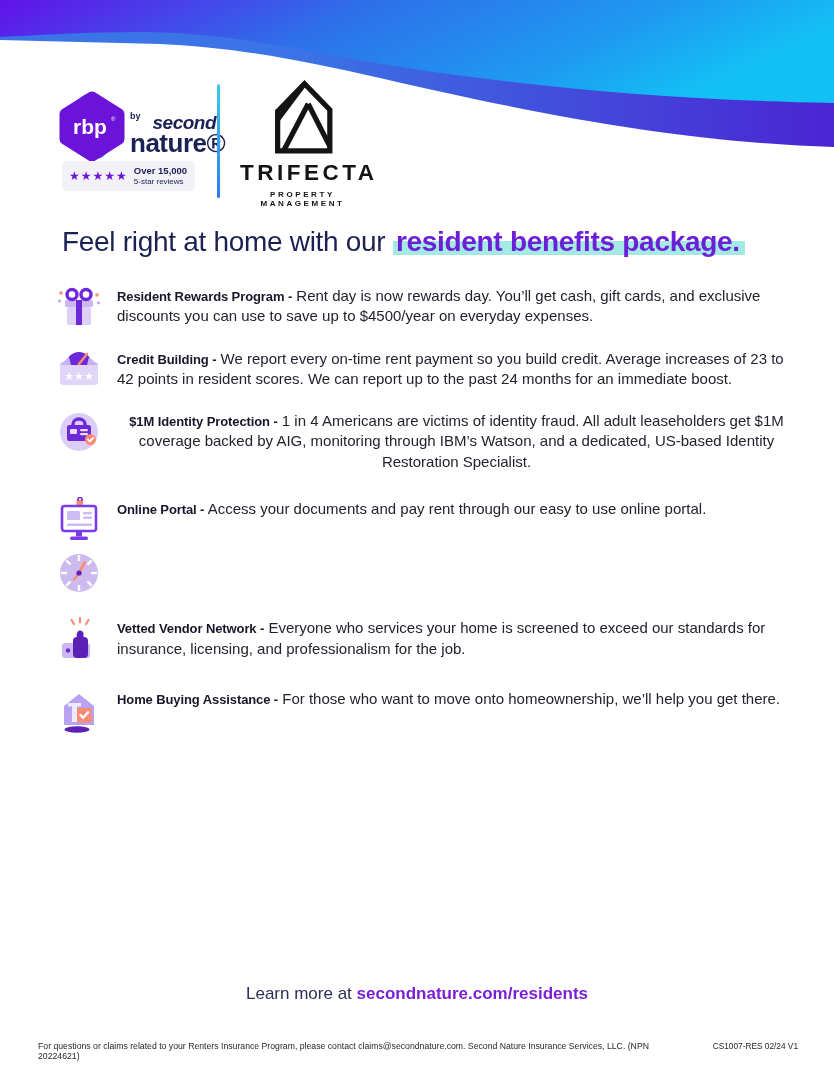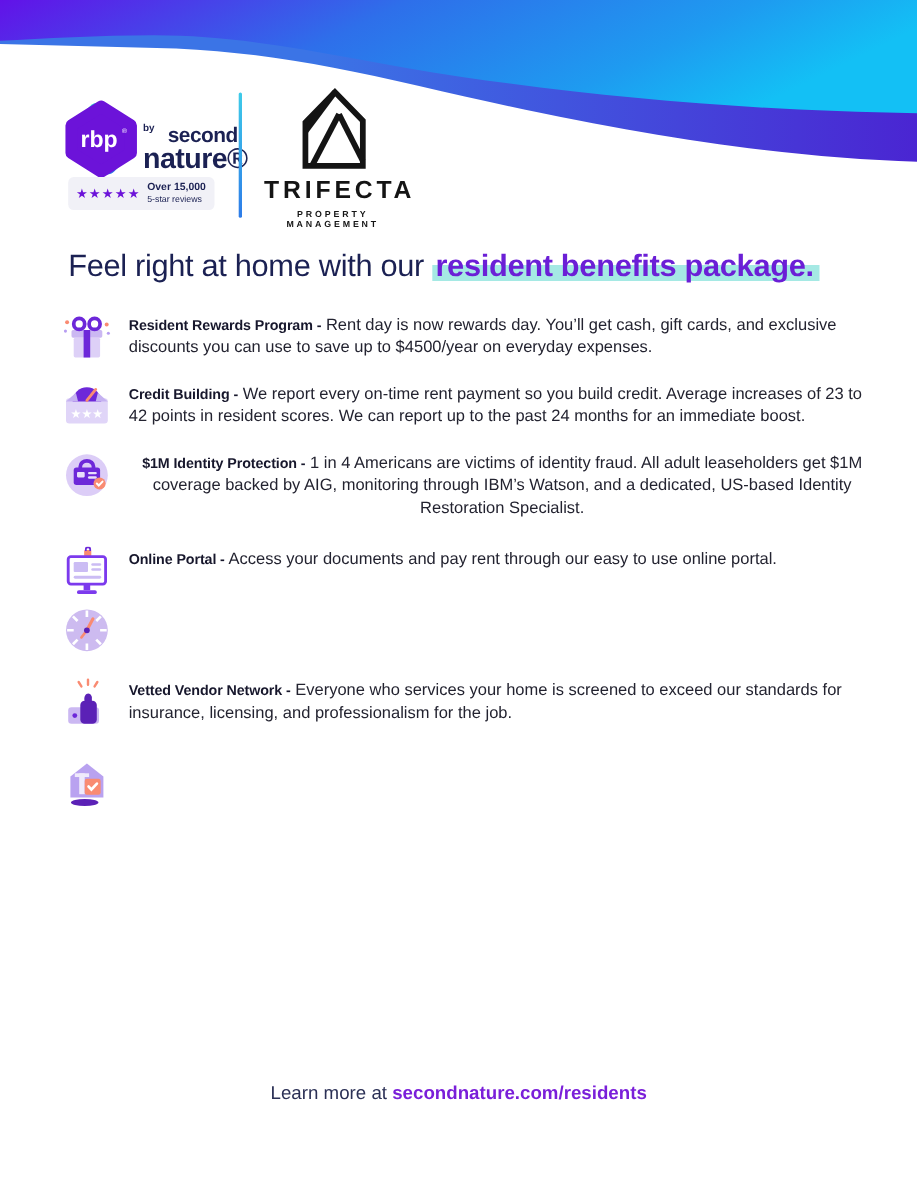--- a/index.html
+++ b/index.html
@@ -9,21 +9,21 @@
     position:relative; width:834px; height:1080px; margin:0 auto;
     background:#ffffff; overflow:hidden;
   }
   
   .wave { position:absolute; top:0; left:0; width:834px; height:160px; }
   
   .brandbar { position:absolute; top:0; left:0; width:754px; height:215px; }
   .rbp-badge { position:absolute; left:56px; top:90px; width:72px; height:74px; }
   .byline { position:absolute; left:130px; top:112px; color:#1b2153; line-height:1; }
   .byline .by { font-size:9px; font-weight:700; vertical-align:10px; margin-right:12px; }
-  .byline .b1 { font-size:19px; font-weight:700; letter-spacing:-0.5px; }
+  .byline .b1 { font-size:19px; font-weight:700; letter-spacing:-0.5px;font-style:italic; }
   .byline .b2 { font-size:26px; font-weight:700; letter-spacing:-0.5px; display:block; text-align:center; margin-top:-2px; }
   .reviews {
     position:absolute; left:62px; top:161px; width:133px; height:30px;
     background:#f1f1f7; border-radius:5px; display:flex; align-items:center; padding:0 7px; gap:6px;
   }
   .stars { color:#6c13d9; font-size:12px; letter-spacing:1px; white-space:nowrap; }
   .reviews-text { color:#1b2153; line-height:1.15; }
   .reviews-text .r1 { font-size:9.5px; font-weight:700; display:block; }
   .reviews-text .r2 { font-size:8px; display:block; }
   .divider { position:absolute; left:217px; top:84px; width:2.5px; height:114px;
@@ -246,20 +246,28 @@
       <span class="bicon">
         <svg width="44" height="46" viewBox="0 0 44 46">
           <ellipse cx="20" cy="42.5" rx="12.5" ry="3.2" fill="#5b21b6"></ellipse>
           <path d="M7,19 L22,7 L37,19 V38 H7 Z" fill="#b9a2f0"></path>
           <rect x="11" y="16" width="13" height="3.4" fill="#efeafb"></rect>
           <rect x="15" y="16" width="5" height="19" fill="#efeafb"></rect>
           <rect x="20" y="21" width="14.5" height="14.5" rx="2" fill="#f98b72"></rect>
           <path d="M23.5,28 l2.6,2.7 l5,-5.4" fill="none" stroke="#ffffff" stroke-width="2.4" stroke-linecap="round"></path>
         </svg>
       </span>
+      <p class="btext">
+        <span class="btitle">Home Buying Assistance -</span>
+        <span class="bdesc">For those who want to move onto homeownership, we’ll help you get there.</span>
+      </p>
     </div>
 
   </div>
 
   <div class="learn"><span>Learn more at</span> <span class="link">secondnature.com/residents</span></div>
 
+  <div class="footer">
+    <span class="legal">For questions or claims related to your Renters Insurance Program, please contact claims@secondnature.com. Second Nature Insurance Services, LLC. (NPN 20224621)</span>
+    <span class="code">CS1007-RES 02/24 V1</span>
+  </div>
 
 </div>
 
 </body></html>

